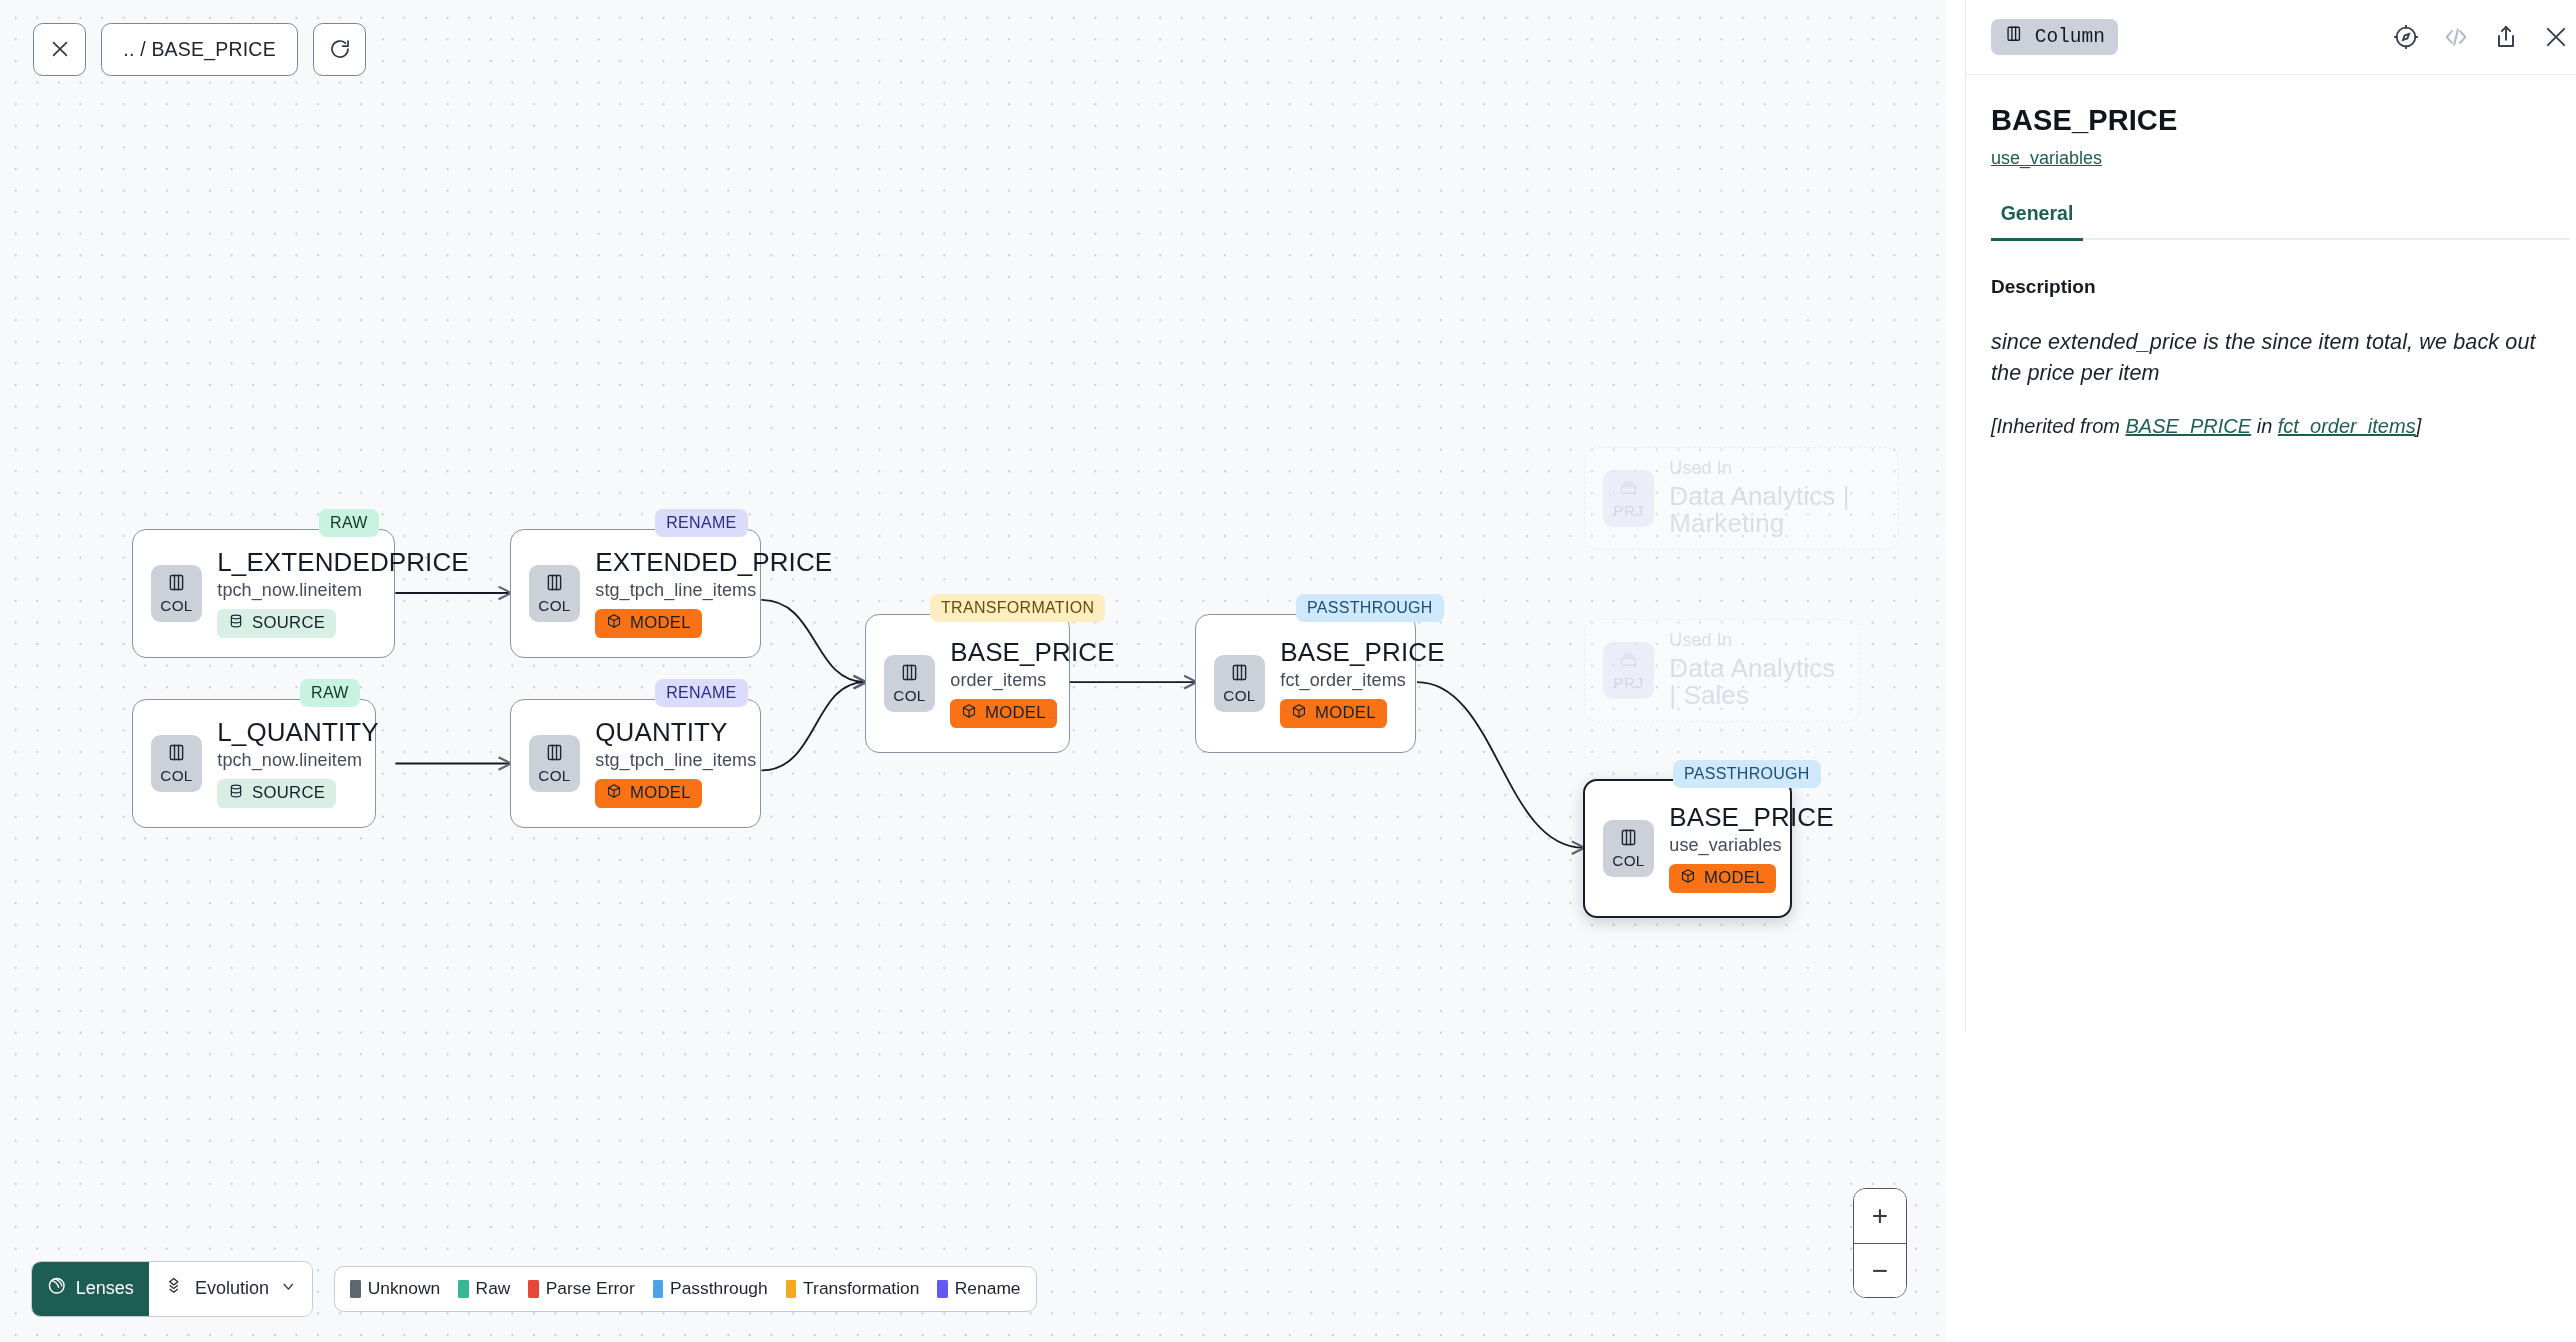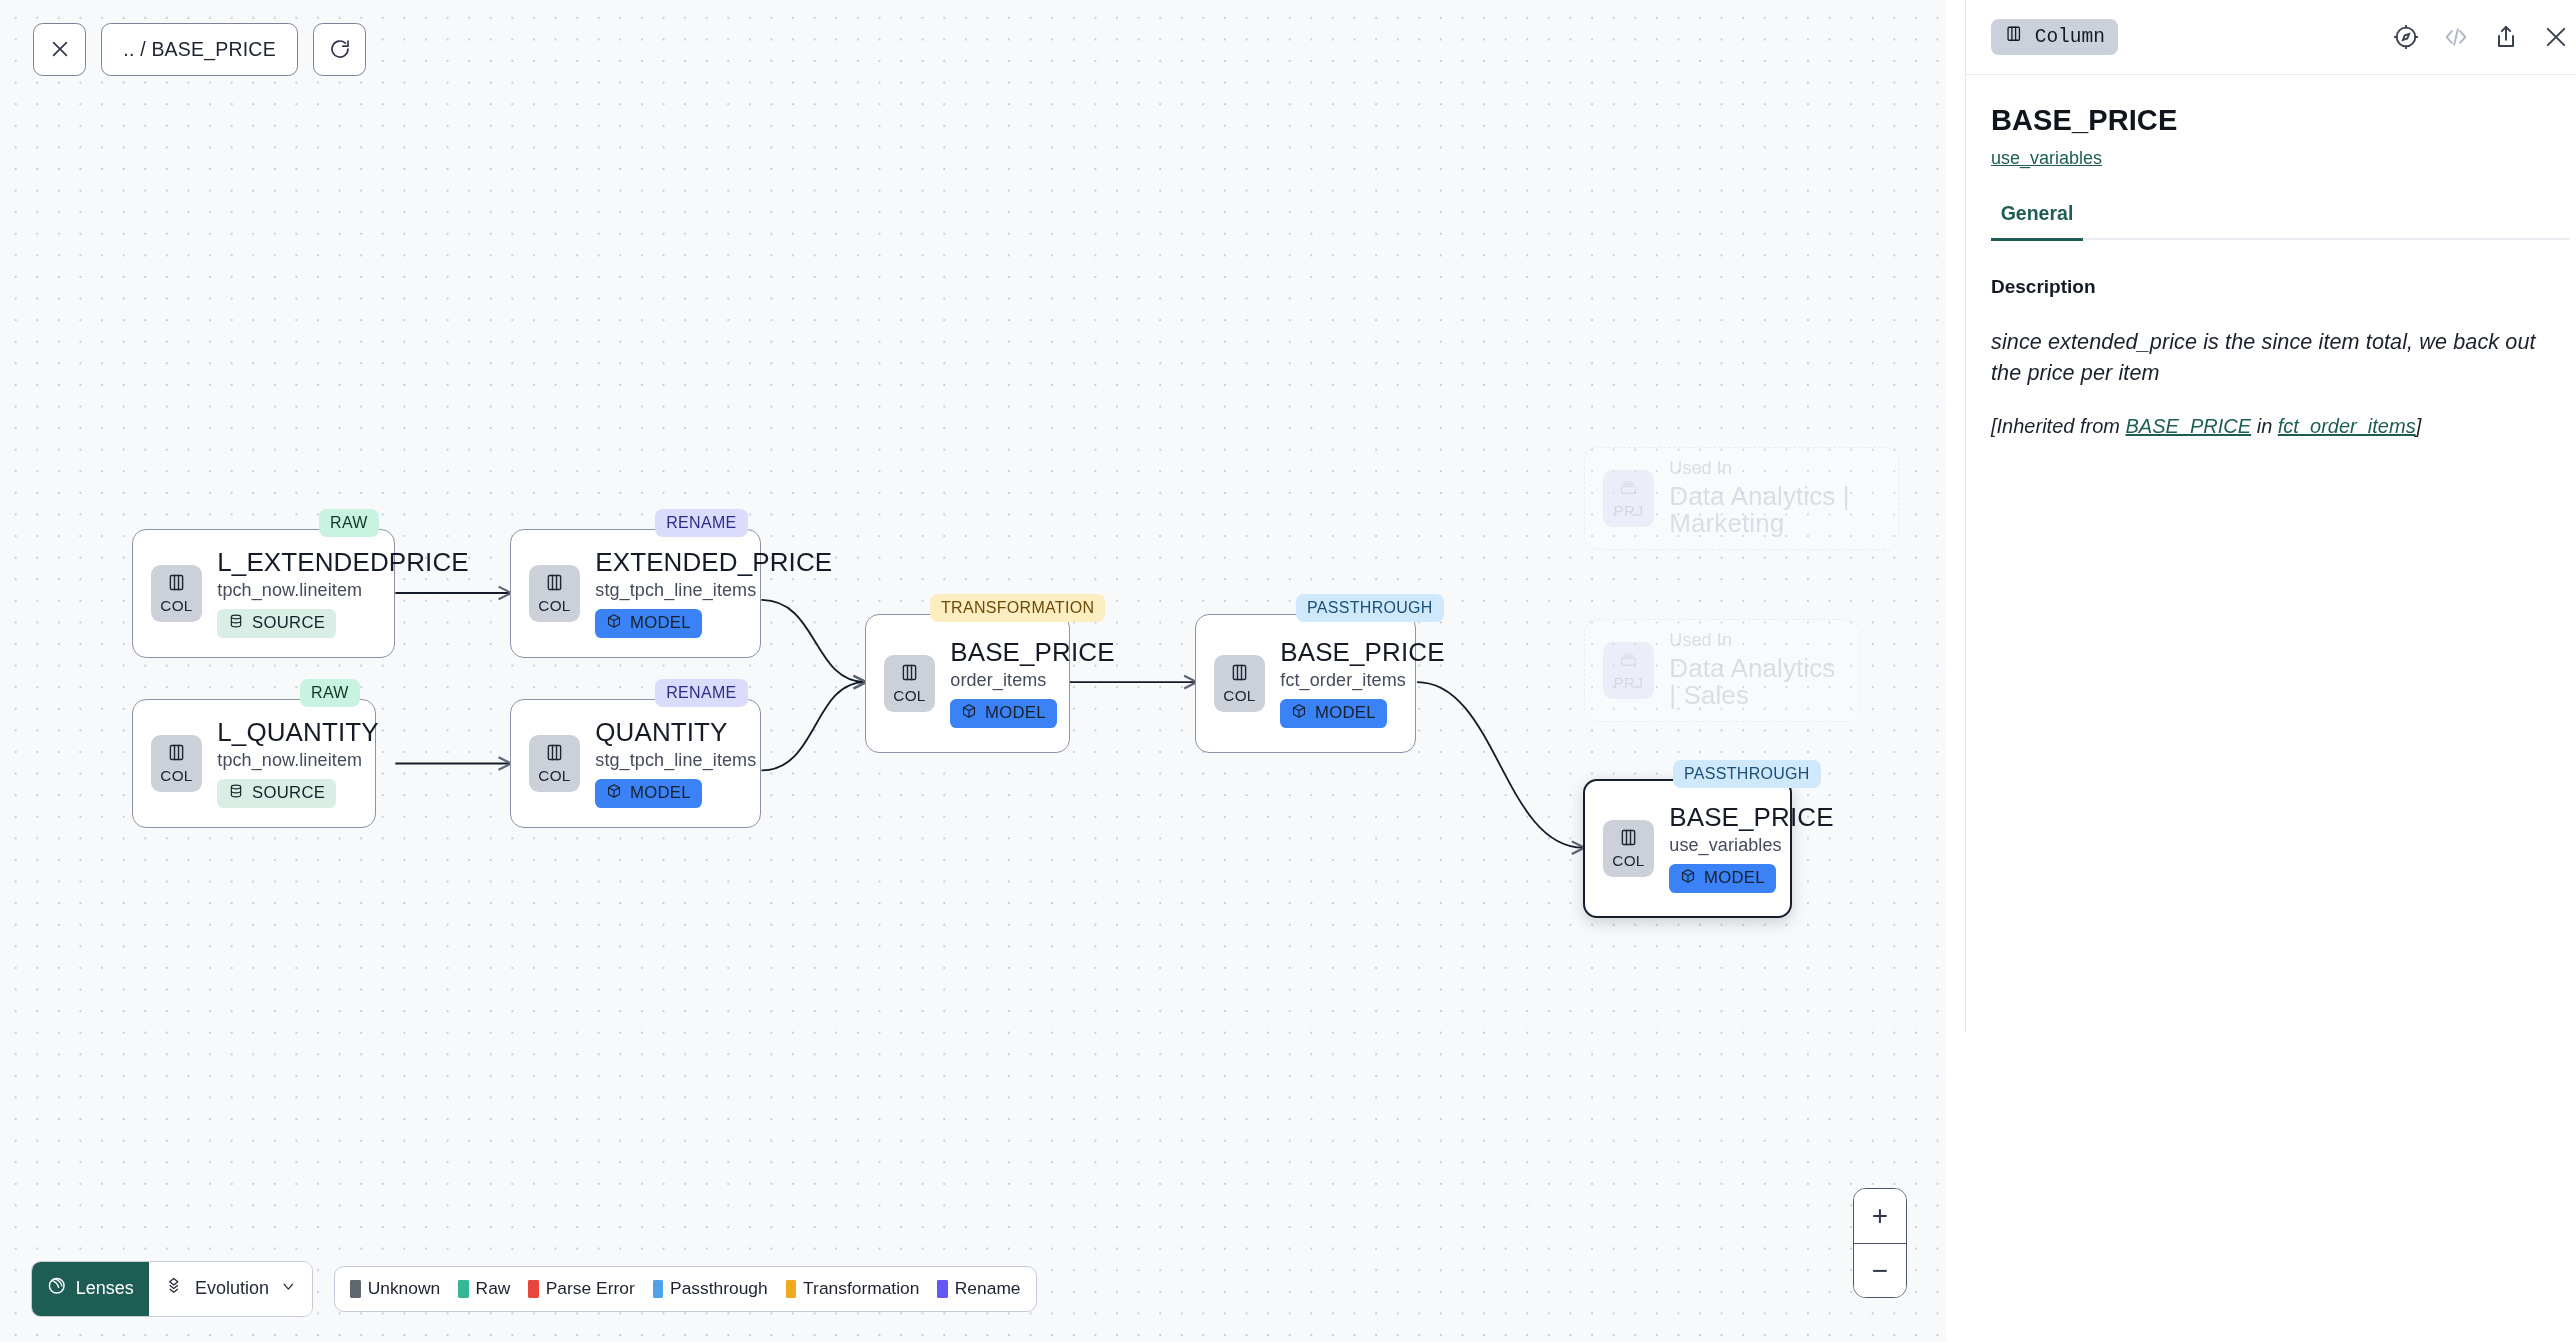--- a/index.html
+++ b/index.html
@@ -64,21 +64,21 @@
   .ntitle { font-size: 26px; color: #151b26; letter-spacing: 0.1px; line-height: 1.05; }
   .nsub { font-size: 18px; color: #434b5c; letter-spacing: 0.1px; line-height: 1.05; }
   .ghost .ntitle, .ghost .nsub { color: #c3c7d4; }
   .ntag {
     align-self: flex-start; margin-top: 3.5px;
     display: inline-flex; align-items: center; gap: 7.7px;
     padding: 4.2px 11px; border-radius: 6.3px;
     font-size: 16.7px; letter-spacing: 0.3px;
   }
   .ntag.source { background: #d9efe6; color: #16212b; }
-  .ntag.model  { background: #3b82f6; color: #16212b; }
+  .ntag.model  { background: #f97316; color: #16212b; }
 
   
   .nbadge {
     position: absolute; top: -21px;
     padding: 4.9px 11px; border-radius: 7.7px;
     font-size: 16px; letter-spacing: 0.3px; z-index: 30; white-space: nowrap;
   }
   .nbadge.raw   { background: #c8f3e0; color: #16342a; }
   .nbadge.ren   { background: #dbdcfb; color: #2e2b8a; }
   .nbadge.trans { background: #fdeec2; color: #6b4a09; }

